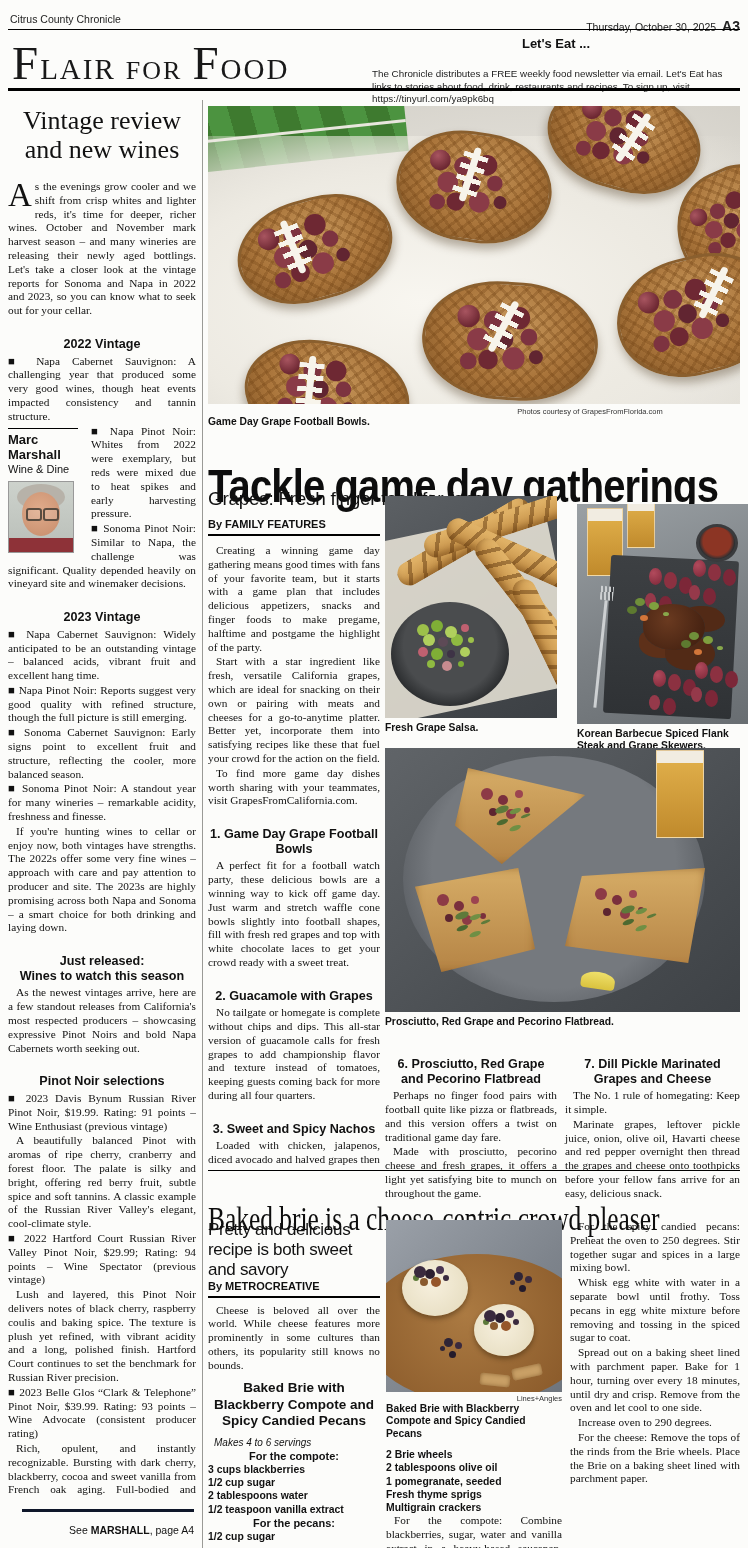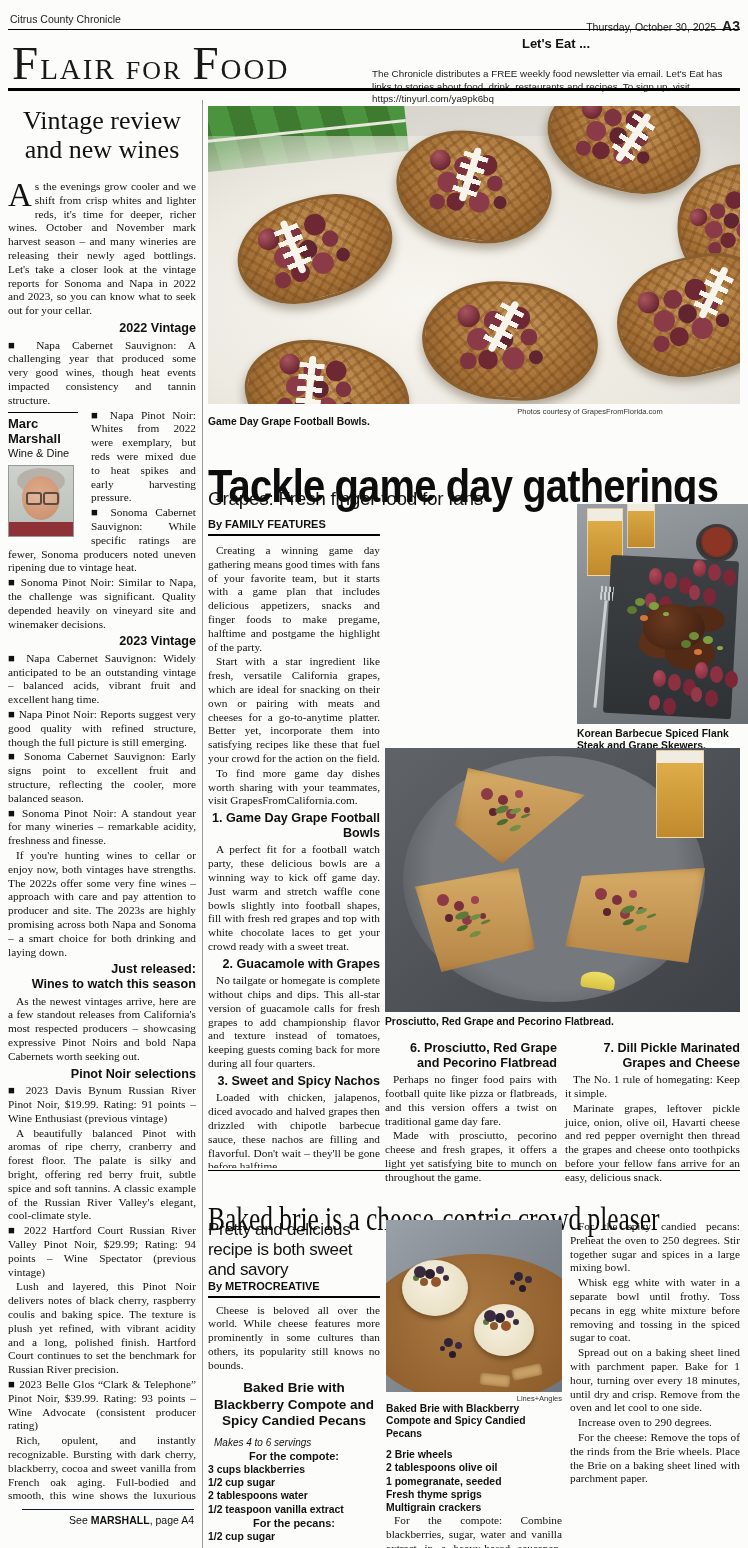--- a/index.html
+++ b/index.html
@@ -16,42 +16,42 @@
   .mh-big::first-letter{font-size:47px;}
   .mh-small{font-size:26px;margin:0 6px;}
   .letseat{position:absolute;left:372px;top:36px;width:368px;}
   .letseat .le-title{font:bold 13px/15px "Liberation Sans",sans-serif;text-align:center;margin-bottom:17px;}
   .letseat .le-body{font:9.8px/12.6px "Liberation Sans",sans-serif;color:#1c1c1c;}
   .thickrule{position:absolute;left:8px;right:8px;top:88px;height:3px;background:#000;}
   .vrule{position:absolute;left:202px;top:100px;height:1448px;width:1px;background:#9a9a96;}
   
   .p{font:11.3px/13.8px "Liberation Serif",serif;text-align:justify;margin:0 0 1px;}
   .ind{text-indent:8px;}
-  .shead{font:bold 12.6px/14.6px "Liberation Sans",sans-serif;text-align:right;margin:3px 0 3px;}
+  .shead{font:bold 12.6px/14.6px "Liberation Sans",sans-serif;text-align:center;margin:19px 0 3px;}
   .cap{font:bold 10.3px/12.4px "Liberation Sans",sans-serif;color:#111;}
   .credit{font:7.5px/9px "Liberation Sans",sans-serif;color:#333;text-align:right;}
   .byline{font:bold 11px/13px "Liberation Sans",sans-serif;}
   .byrule{height:1.5px;background:#000;margin-top:3px;}
   
   .wine{position:absolute;left:8px;top:102px;width:188px;height:1446px;}
   .wine-flow{height:1398px;overflow:hidden;}
   .wine-title{font:26px/29px "Liberation Serif",serif;text-align:center;margin:4px 0 16px;}
   .dropcap{float:left;font:33px/27px "Liberation Serif",serif;padding:2px 3px 0 0;}
   .colbox{float:left;width:76px;margin:3px 7px 3px 0;}
   .colbox .cb-rule{border-top:1px solid #000;width:70px;margin-bottom:3px;}
   .colbox .cb-name{font:bold 13px/15px "Liberation Sans",sans-serif;}
   .colbox .cb-role{font:11px/14px "Liberation Sans",sans-serif;margin-bottom:5px;}
   .mug{position:relative;width:64px;height:70px;background:linear-gradient(#cdd2cc,#b9beb8);overflow:hidden;border:1px solid #999;}
   .mug .hair{position:absolute;left:8px;top:2px;width:48px;height:26px;border-radius:50%;background:#b7b2a9;}
   .mug .face{position:absolute;left:13px;top:10px;width:38px;height:44px;border-radius:50%;background:radial-gradient(circle at 45% 40%,#e0ab8b,#c78d6c);}
   .mug .gl{position:absolute;left:17px;top:26px;width:12px;height:9px;border:2px solid #5a4c40;border-radius:3px;background:rgba(255,255,255,.15);}
   .mug .gl2{left:34px;}
   .mug .shirt{position:absolute;left:0;bottom:0;width:64px;height:14px;background:#8e3238;}
   .jump{position:absolute;left:0;right:2px;top:1404px;background:#fcfcfa;padding-top:3px;}
-  .jump .jr{border-top:1px solid #0f172a;margin-left:14px;padding-top:4px;text-align:right;font:10.5px/12px "Liberation Sans",sans-serif;}
+  .jump .jr{border-top:3px solid #0f172a;margin-left:14px;padding-top:12px;text-align:right;font:10.5px/12px "Liberation Sans",sans-serif;}
   
   .main{position:absolute;left:208px;top:100px;width:532px;height:1448px;}
   .photo{position:absolute;overflow:hidden;}
   
   .ph-foot{left:0;top:6px;width:532px;height:298px;background:radial-gradient(ellipse at 60% 70%,#f4f2ed 0%,#e3e0d9 45%,#cfccc4 100%);}
   .turf{position:absolute;left:-12px;top:-10px;width:210px;height:66px;transform:rotate(-6deg);
         background:repeating-linear-gradient(80deg,#3e7a2f 0 22px,#4c9340 22px 44px);}
   .turf::after{content:"";position:absolute;left:0;top:34px;width:100%;height:3px;background:#e8e6dd;}
   .parch{position:absolute;left:0;top:30px;width:532px;height:268px;background:radial-gradient(ellipse at 40% 62%,#f8f6f0 0%,#edeae2 55%,rgba(237,234,226,0) 100%);}
   .bowl{position:absolute;border-radius:50% / 56%;border:3px solid #8a5f2e;
@@ -184,21 +184,20 @@
         <div class="cb-role">Wine &amp; Dine</div>
         <div class="mug">
           <div class="hair"></div>
           <div class="face"></div>
           <div class="gl"></div>
           <div class="gl gl2"></div>
           <div class="shirt"></div>
         </div>
       </div>
       <p class="p">■ Napa Pinot Noir: Whites from 2022 were exemplary, but reds were mixed due to heat spikes and early harvesting pressure.</p>
-      <p class="p">■ Sonoma Cabernet Sauvignon: While specific ratings are fewer, Sonoma producers noted uneven ripening due to vintage heat.</p>
       <p class="p">■ Sonoma Pinot Noir: Similar to Napa, the challenge was significant. Quality depended heavily on vineyard site and winemaker decisions.</p>
       <div class="shead">2023 Vintage</div>
       <p class="p">■ Napa Cabernet Sauvignon: Widely anticipated to be an outstanding vintage – balanced acids, vibrant fruit and excellent hang time.</p>
       <p class="p">■ Napa Pinot Noir: Reports suggest very good quality with refined structure, though the full picture is still emerging.</p>
       <p class="p">■ Sonoma Cabernet Sauvignon: Early signs point to excellent fruit and structure, reflecting the cooler, more balanced season.</p>
       <p class="p">■ Sonoma Pinot Noir: A standout year for many wineries – remarkable acidity, freshness and finesse.</p>
       <p class="p ind">If you're hunting wines to cellar or enjoy now, both vintages have strengths. The 2022s offer some very fine wines – approach with care and pay attention to producer and site. The 2023s are highly promising across both Napa and Sonoma – a smart choice for both drinking and laying down.</p>
       <div class="shead">
         <div>Just released:</div>
         <div>Wines to watch this season</div>
@@ -267,20 +266,34 @@
       <p class="p ind">To find more game day dishes worth sharing with your teammates, visit GrapesFromCalifornia.com.</p>
       <div class="shead">1. Game Day Grape Football Bowls</div>
       <p class="p ind">A perfect fit for a football watch party, these delicious bowls are a winning way to kick off game day. Just warm and stretch waffle cone bowls slightly into football shapes, fill with fresh red grapes and top with white chocolate laces to get your crowd ready with a sweet treat.</p>
       <div class="shead">2. Guacamole with Grapes</div>
       <p class="p ind">No tailgate or homegate is complete without chips and dips. This all-star version of guacamole calls for fresh grapes to add championship flavor and texture instead of tomatoes, keeping guests coming back for more during all four quarters.</p>
       <div class="shead">3. Sweet and Spicy Nachos</div>
       <p class="p ind">Loaded with chicken, jalapenos, diced avocado and halved grapes then drizzled with chipotle barbecue sauce, these nachos are filling and flavorful. Don't wait – they'll be gone before halftime.</p>
 
     </div>
 
+    <figure class="fig-salsa" style="margin:0;">
+      <div class="img-salsa">
+        <div class="sparch"></div>
+        <div class="bread" style="left:4px;top:34px;transform:rotate(-30deg);"></div>
+        <div class="bread" style="left:36px;top:18px;transform:rotate(-18deg);"></div>
+        <div class="bread" style="left:56px;top:48px;transform:rotate(24deg);"></div>
+        <div class="bread" style="left:66px;top:92px;transform:rotate(52deg);"></div>
+        <div class="bread" style="left:92px;top:140px;transform:rotate(64deg);"></div>
+        <div class="sbowl">
+          <div class="sdots" style="left:26px;top:22px;"></div>
+        </div>
+      </div>
+      <figcaption class="cap" style="margin-top:4px;">Fresh Grape Salsa.</figcaption>
+    </figure>
 
     <figure class="fig-korean" style="margin:12px;">
       <div class="img-korean">
         <div class="beer" style="left:10px;top:4px;width:34px;height:66px;"></div>
         <div class="beer" style="left:50px;top:-6px;width:26px;height:48px;"></div>
         <div class="kboard"></div>
         <div class="ksauce"></div>
         <div class="fork"></div>
         <div class="kgr" style="left:72px;top:64px;"></div>
         <div class="kgr" style="left:116px;top:56px;"></div>

